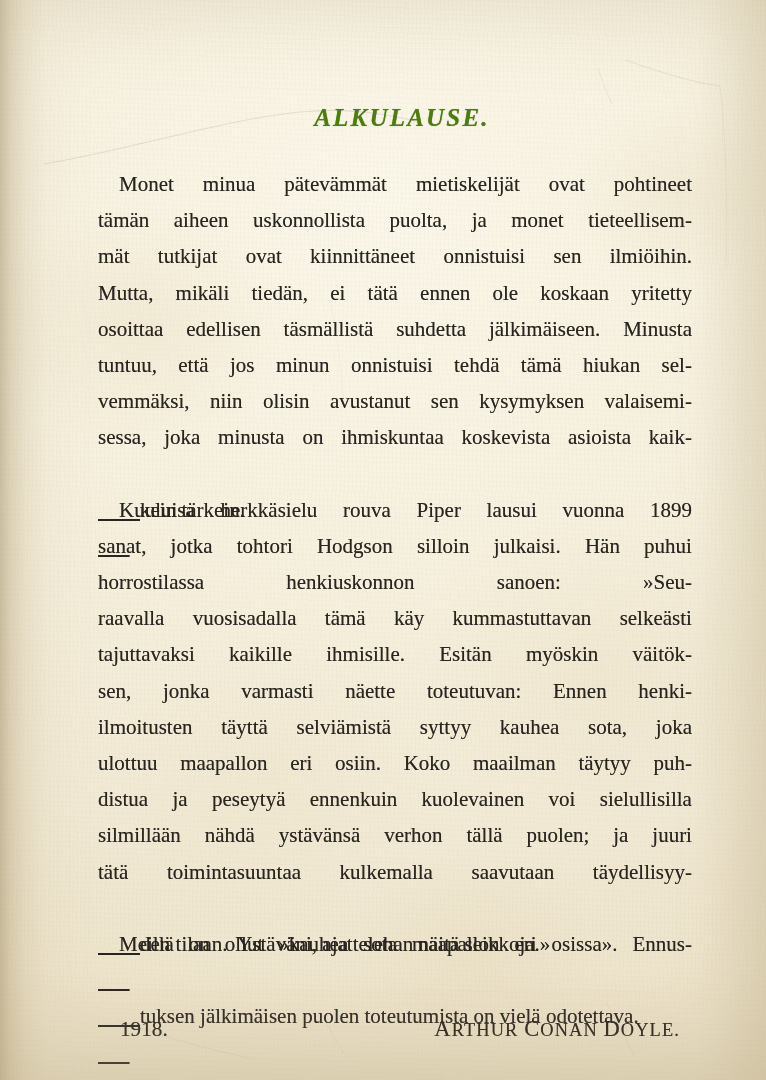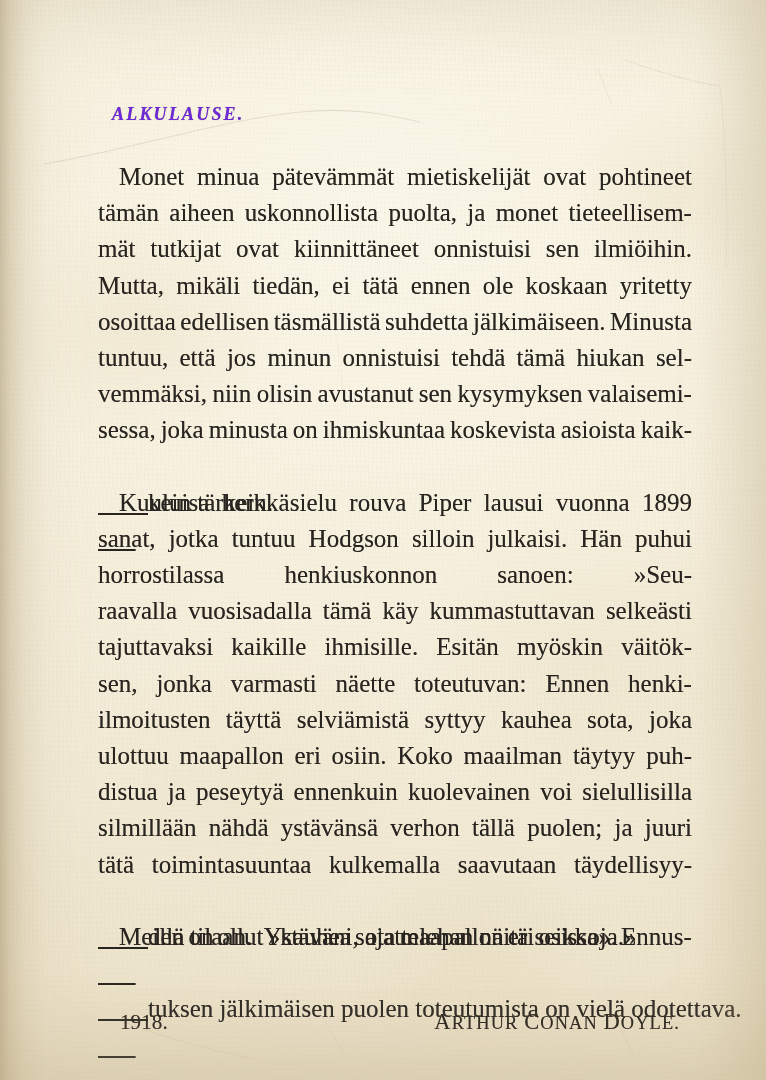--- a/index.html
+++ b/index.html
@@ -86,38 +86,38 @@
   
   .textblock {
     position: absolute;
     left: 98px;
     top: 104px;
     width: 594px;
   }
 
   .chapter-title {
     font-style: italic;
-    font-size: 18px;
+    font-size: 25px;
     letter-spacing: 2.2px;
-    text-align: left;
+    text-align: center;
     margin: 0 0 34px 0;
     padding-left: 14px;
-    color: #6d28d9;
+    color: #4d7c0f;
     text-shadow: 0 0 .7px rgba(40,34,28,.5);
   }
 
   .para { margin: 0; }
   .para + .para { margin-top: 0px; }
 
   
   .ln {
     display: flex;
     justify-content: space-between;
     height: 36.2px;
-    font-size: 25px;
+    font-size: 21px;
     line-height: 36.2px;
     white-space: pre;
     color: #282420;
     text-shadow: 0 0 .65px rgba(45,38,30,.55);
   }
   .ln.last { display: block; text-decoration: underline; }
   .ln.indent { padding-left: 21px; }
   .ln > span { display: inline-block; }
 
   .oldstyle { font-variant-numeric: oldstyle-nums; text-align: right; }
@@ -177,21 +177,21 @@
       <div class="ln"><span>tuntuu,</span><span>että</span><span>jos</span><span>minun</span><span>onnistuisi</span><span>tehdä</span><span>tämä</span><span>hiukan</span><span>sel-</span></div>
       <div class="ln"><span>vemmäksi,</span><span>niin</span><span>olisin</span><span>avustanut</span><span>sen</span><span>kysymyksen</span><span>valaisemi-</span></div>
       <div class="ln"><span>sessa,</span><span>joka</span><span>minusta</span><span>on</span><span>ihmiskuntaa</span><span>koskevista</span><span>asioista</span><span>kaik-</span></div>
       <div class="ln last">
         <span>kein tärkein.</span>
       </div>
     </div>
 
     <div class="para">
       <div class="ln indent oldstyle"><span>Kuuluisa</span><span>herkkäsielu</span><span>rouva</span><span>Piper</span><span>lausui</span><span>vuonna</span><span>1899</span></div>
-      <div class="ln"><span>sanat,</span><span>jotka</span><span>tuntuu</span><span>Hodgson</span><span>silloin</span><span>julkaisi.</span><span>Hän</span><span>puhui</span></div>
+      <div class="ln"><span>sanat,</span><span>jotka</span><span>tohtori</span><span>Hodgson</span><span>silloin</span><span>julkaisi.</span><span>Hän</span><span>puhui</span></div>
       <div class="ln"><span>horrostilassa</span><span>henkiuskonnon</span><span>sanoen:</span><span>»Seu-</span></div>
       <div class="ln"><span>raavalla</span><span>vuosisadalla</span><span>tämä</span><span>käy</span><span>kummastuttavan</span><span>selkeästi</span></div>
       <div class="ln"><span>tajuttavaksi</span><span>kaikille</span><span>ihmisille.</span><span>Esitän</span><span>myöskin</span><span>väitök-</span></div>
       <div class="ln"><span>sen,</span><span>jonka</span><span>varmasti</span><span>näette</span><span>toteutuvan:</span><span>Ennen</span><span>henki-</span></div>
       <div class="ln"><span>ilmoitusten</span><span>täyttä</span><span>selviämistä</span><span>syttyy</span><span>kauhea</span><span>sota,</span><span>joka</span></div>
       <div class="ln"><span>ulottuu</span><span>maapallon</span><span>eri</span><span>osiin.</span><span>Koko</span><span>maailman</span><span>täytyy</span><span>puh-</span></div>
       <div class="ln"><span>distua</span><span>ja</span><span>peseytyä</span><span>ennenkuin</span><span>kuolevainen</span><span>voi</span><span>sielullisilla</span></div>
       <div class="ln"><span>silmillään</span><span>nähdä</span><span>ystävänsä</span><span>verhon</span><span>tällä</span><span>puolen;</span><span>ja</span><span>juuri</span></div>
       <div class="ln"><span>tätä</span><span>toimintasuuntaa</span><span>kulkemalla</span><span>saavutaan</span><span>täydellisyy-</span></div>
       <div class="ln last">

